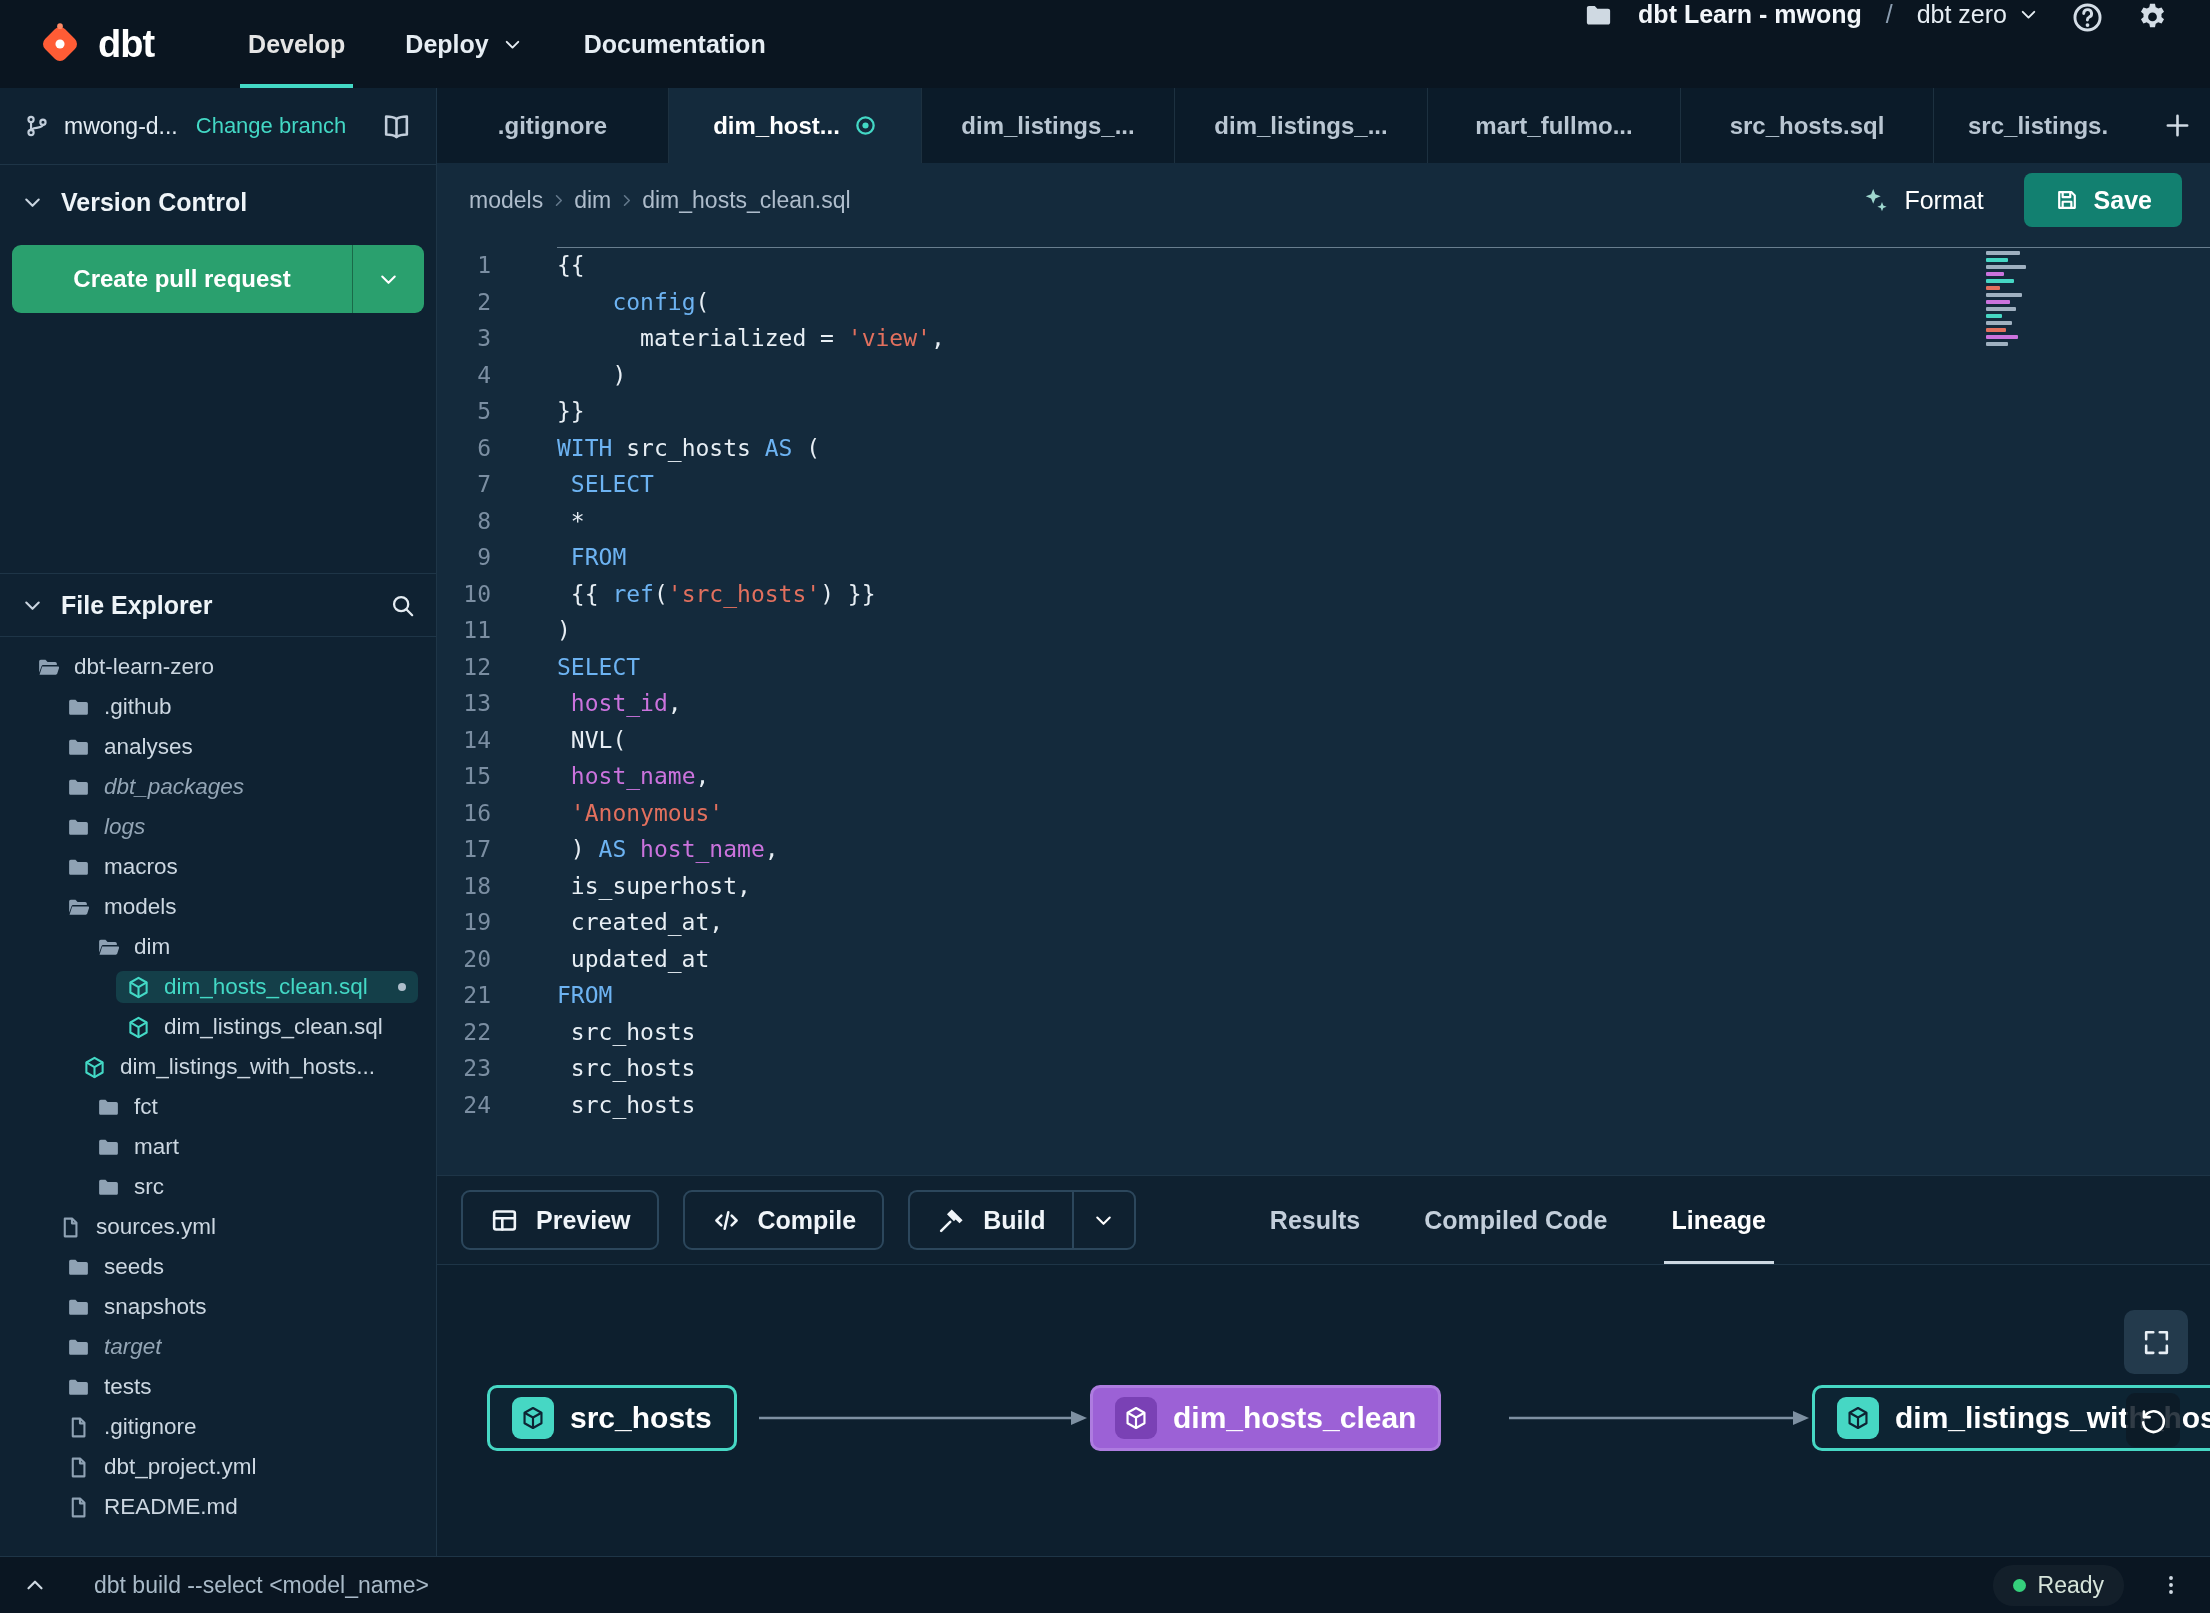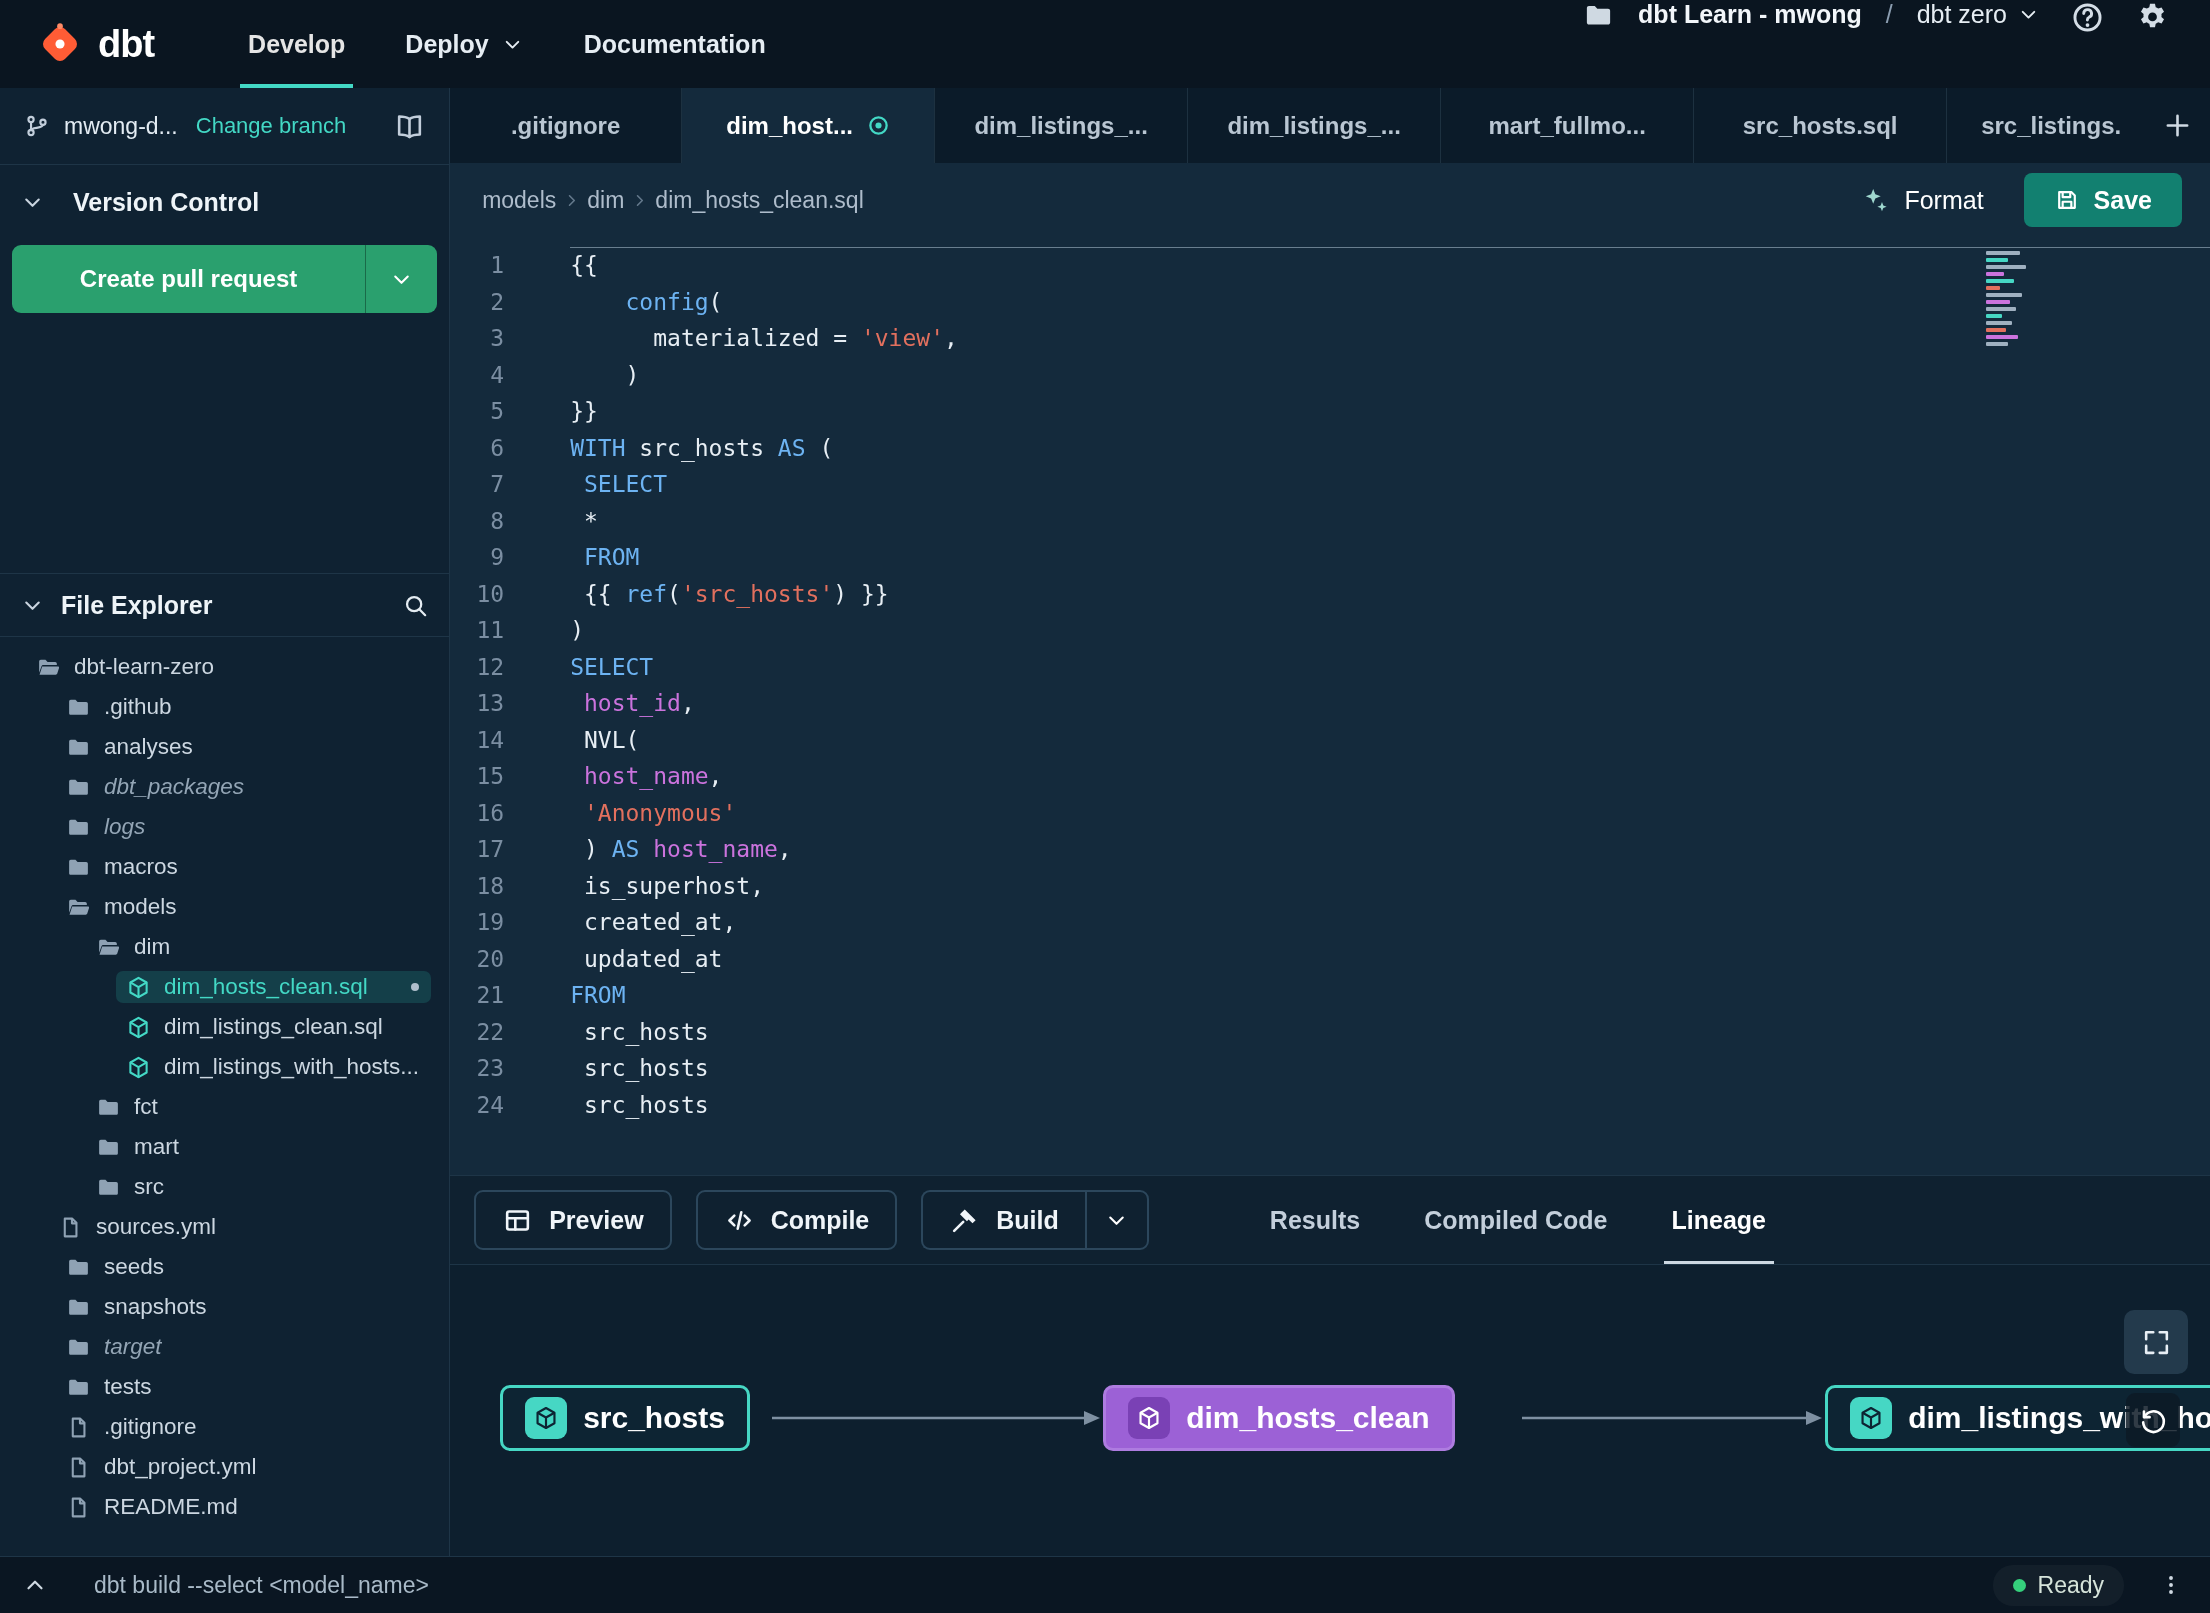--- a/index.html
+++ b/index.html
@@ -42,21 +42,21 @@
 
   
   .sidebar { flex:0 0 437px; background:#0f2232; border-right:1px solid #1e3547; display:flex; flex-direction:column; min-height:0; }
   .branch-row { flex:0 0 77px; display:flex; align-items:center; gap:14px; padding:0 24px; border-bottom:1px solid #1e3547; }
   .branch-icon { color:#c2cedb; }
   .branch-name { font-size:23px; color:#e3ecf3; }
   .change-branch { font-size:22px; color:#43d8c5; margin-left:4px; white-space:nowrap; }
   .book-btn { margin-left:auto; color:#c2cedb; }
 
   .vc-section { flex:0 0 408px; display:flex; flex-direction:column; }
-  .section-header { flex:0 0 74px; display:flex; align-items:center; gap:28px; padding:0 20px; font-size:25px; font-weight:700; color:#eef4f8; }
+  .section-header { flex:0 0 74px; display:flex; align-items:center; gap:16px; padding:0 20px; font-size:25px; font-weight:700; color:#eef4f8; }
   .section-chevron { color:#c9d4df; }
   .pr-row { padding:6px 12px; }
   .pr-button { height:68px; width:100%; background:#2aa06e; border-radius:9px; display:flex; color:#fff; overflow:hidden; }
   .pr-main { flex:1; display:flex; align-items:center; justify-content:center; font-size:24px; font-weight:700; }
   .pr-caret { flex:0 0 72px; border-left:1px solid rgba(6,40,28,.45); display:flex; align-items:center; justify-content:center; color:#fff; }
 
   .fe-header { flex:0 0 64px; border-top:1px solid #1e3547; border-bottom:1px solid #1e3547; display:flex; align-items:center; gap:16px; padding:0 20px; font-size:25px; font-weight:700; color:#eef4f8; }
   .fe-search { margin-left:auto; color:#e4ecf2; }
 
   .file-tree { flex:1 1 auto; overflow:hidden; padding-top:10px; }
@@ -357,21 +357,21 @@
             <div class="tree-pill" data-interactable="false">
               <span class="icon i24 tree-icon teal" data-interactable="false">
                 <svg viewBox="0 0 24 24">
                   <path d="M12 2.8l7.8 4.4v9.6L12 21.2l-7.8-4.4V7.2z"></path>
                   <path d="M4.6 7.4l7.4 4.2 7.4-4.2M12 11.6v9.4"></path>
                 </svg>
               </span>
               <span class="tree-label" data-interactable="false">dim_listings_clean.sql</span>
             </div>
           </div>
-          <div class="tree-row" data-interactable="true" style="padding-left: 116px;">
+          <div class="tree-row" data-interactable="true" style="padding-left: 72px;">
             <div class="tree-pill" data-interactable="false">
               <span class="icon i24 tree-icon teal" data-interactable="false">
                 <svg viewBox="0 0 24 24">
                   <path d="M12 2.8l7.8 4.4v9.6L12 21.2l-7.8-4.4V7.2z"></path>
                   <path d="M4.6 7.4l7.4 4.2 7.4-4.2M12 11.6v9.4"></path>
                 </svg>
               </span>
               <span class="tree-label" data-interactable="false">dim_listings_with_hosts...</span>
             </div>
           </div>

